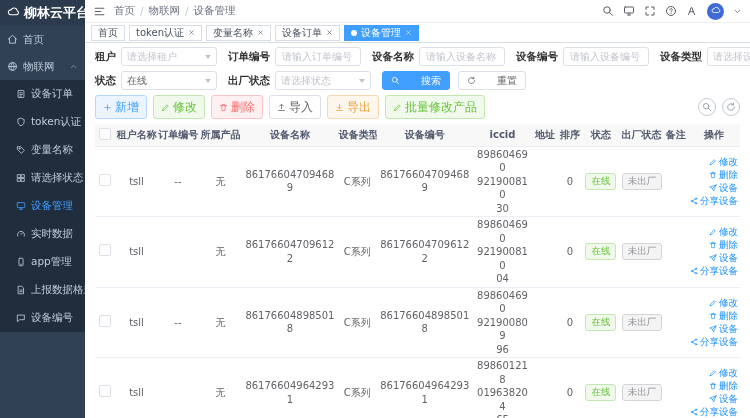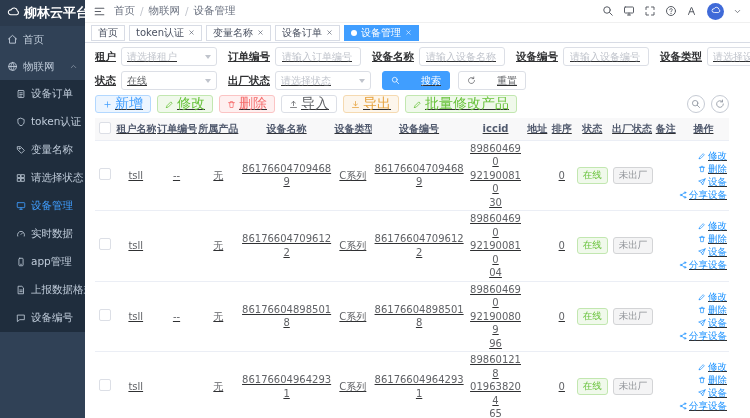--- a/index.html
+++ b/index.html
@@ -30,40 +30,40 @@
   .topbar-right { margin-left:auto; display:flex; align-items:center; gap:9px; color:#5a5e66; }
   .avatar { width:17px; height:17px; border-radius:50%; background:#3f6ad8; display:inline-flex; align-items:center; justify-content:center; cursor:pointer; }
   .avatar svg { color:#fff; }
 
   .tabbar { height:20px; display:flex; align-items:center; padding:0 6px; background:#fff; border-bottom:1px solid #d8dce5; box-shadow:0 1px 2px rgba(0,0,0,.04); }
   .tab { display:inline-flex; align-items:center; gap:4px; height:16px; padding:0 6px; border:1px solid #d8dce5; background:#fff; color:#495060; font-size:10px; margin-right:4px; cursor:pointer; white-space:nowrap; }
   .tab.active { background:#409eff; border-color:#409eff; color:#fff; }
   .tab .dot { width:6px; height:6px; border-radius:50%; background:#fff; }
   .tab .tclose { display:inline-flex; }
 
-  .content { flex:1; padding:4px 21px 0 10px; background:#fff; overflow:hidden;text-decoration:underline; }
+  .content { flex:1; padding:4px 10px 0 10px; background:#fff; overflow:hidden; }
 
   
   .frow { display:flex; align-items:center; margin-bottom:5px; }
   .fgroup { display:flex; align-items:center; margin-right:11px; }
   .flabel { font-size:10.5px; font-weight:bold; color:#303133; margin-right:5px; white-space:nowrap; }
   .input { height:19px; width:86px; border:1px solid #dcdfe6; border-radius:3px; padding:0 6px; font-size:10px; color:#606266; font-family:inherit; outline:none; }
   .input::placeholder { color:#c0c4cc; }
   .select { height:19px; width:96px; border:1px solid #dcdfe6; border-radius:3px; padding:0 5px; display:flex; align-items:center; justify-content:space-between; cursor:pointer; background:#fff; }
   .select-placeholder { font-size:10px; color:#c0c4cc; }
   .select-value { font-size:10px; color:#606266; }
   .caret { width:0; height:0; border-left:3px solid transparent; border-right:3px solid transparent; border-top:4px solid #c0c4cc; }
   .sbtn { display:inline-flex; align-items:center; gap:21px; height:19px; padding:0 8px; border-radius:3px; font-size:10px; cursor:pointer; border:1px solid transparent; }
   .sbtn.search { background:#409eff; color:#fff; border-color:#409eff; margin-right:8px; }
   .sbtn.reset { background:#fff; color:#606266; border-color:#dcdfe6; }
 
   
   .toolbar { display:flex; align-items:center; margin-bottom:5px; }
   .toolbar-left { display:flex; align-items:center; gap:6px; }
-  .btn { display:inline-flex; align-items:center; gap:3px; font-size:14px; padding:0 7px; height:18px; border-radius:3px; border:1px solid; cursor:pointer; white-space:nowrap; }
+  .btn { display:inline-flex; align-items:center; gap:3px; font-size:12px; padding:0 7px; height:24px; border-radius:3px; border:1px solid; cursor:pointer; white-space:nowrap; }
   .btn.primary { color:#409eff; background:#ecf5ff; border-color:#b3d8ff; }
   .btn.success { color:#67c23a; background:#f0f9eb; border-color:#c2e7b0; }
   .btn.danger  { color:#f56c6c; background:#fef0f0; border-color:#fbc4c4; }
   .btn.default { color:#606266; background:#fff; border-color:#dcdfe6; }
   .btn.warning { color:#e6a23c; background:#fdf6ec; border-color:#f5dab1; }
   .toolbar-right { margin-left:auto; display:flex; gap:6px; }
   .circle-btn { width:18px; height:18px; border-radius:50%; border:1px solid #c6cbd4; display:inline-flex; align-items:center; justify-content:center; color:#8a919c; cursor:pointer; background:#fff; }
 
   
   table { width:100%; border-collapse:collapse; table-layout:fixed; font-size:10px; color:#606266; }

